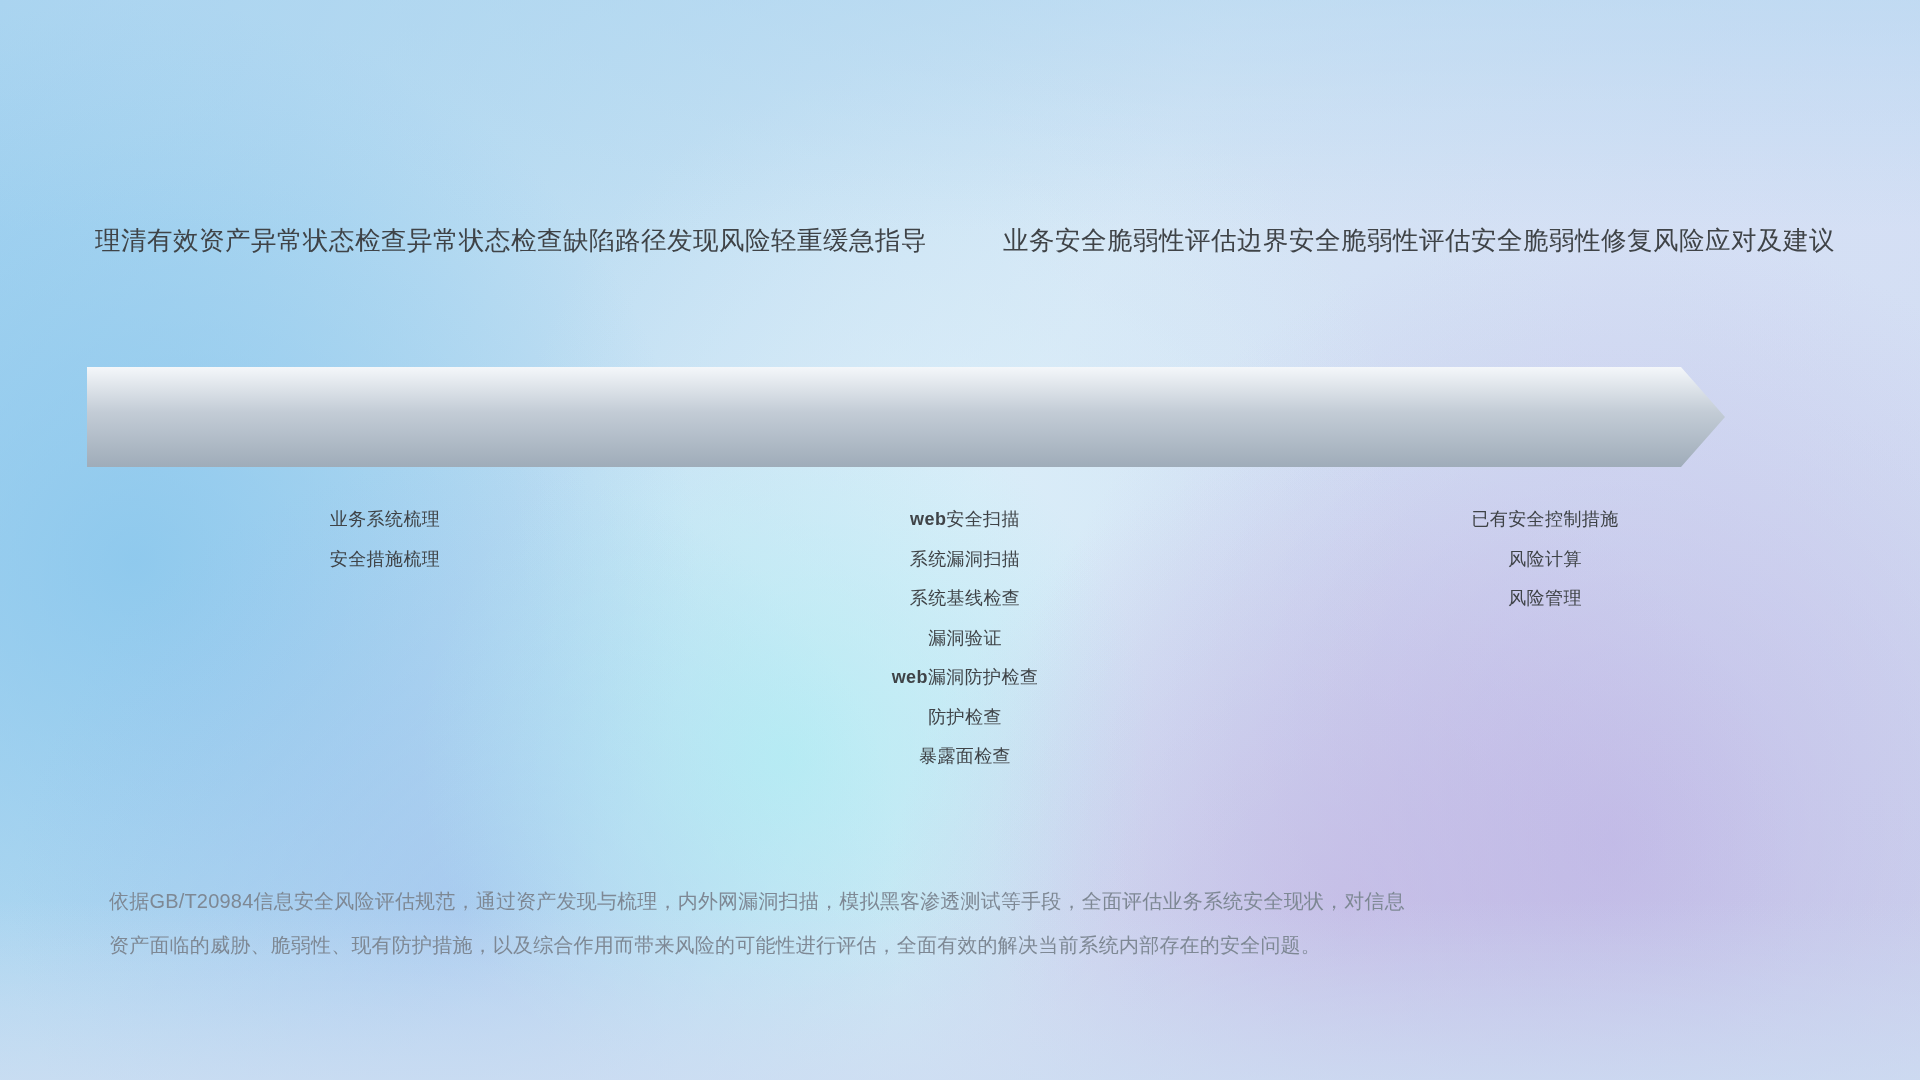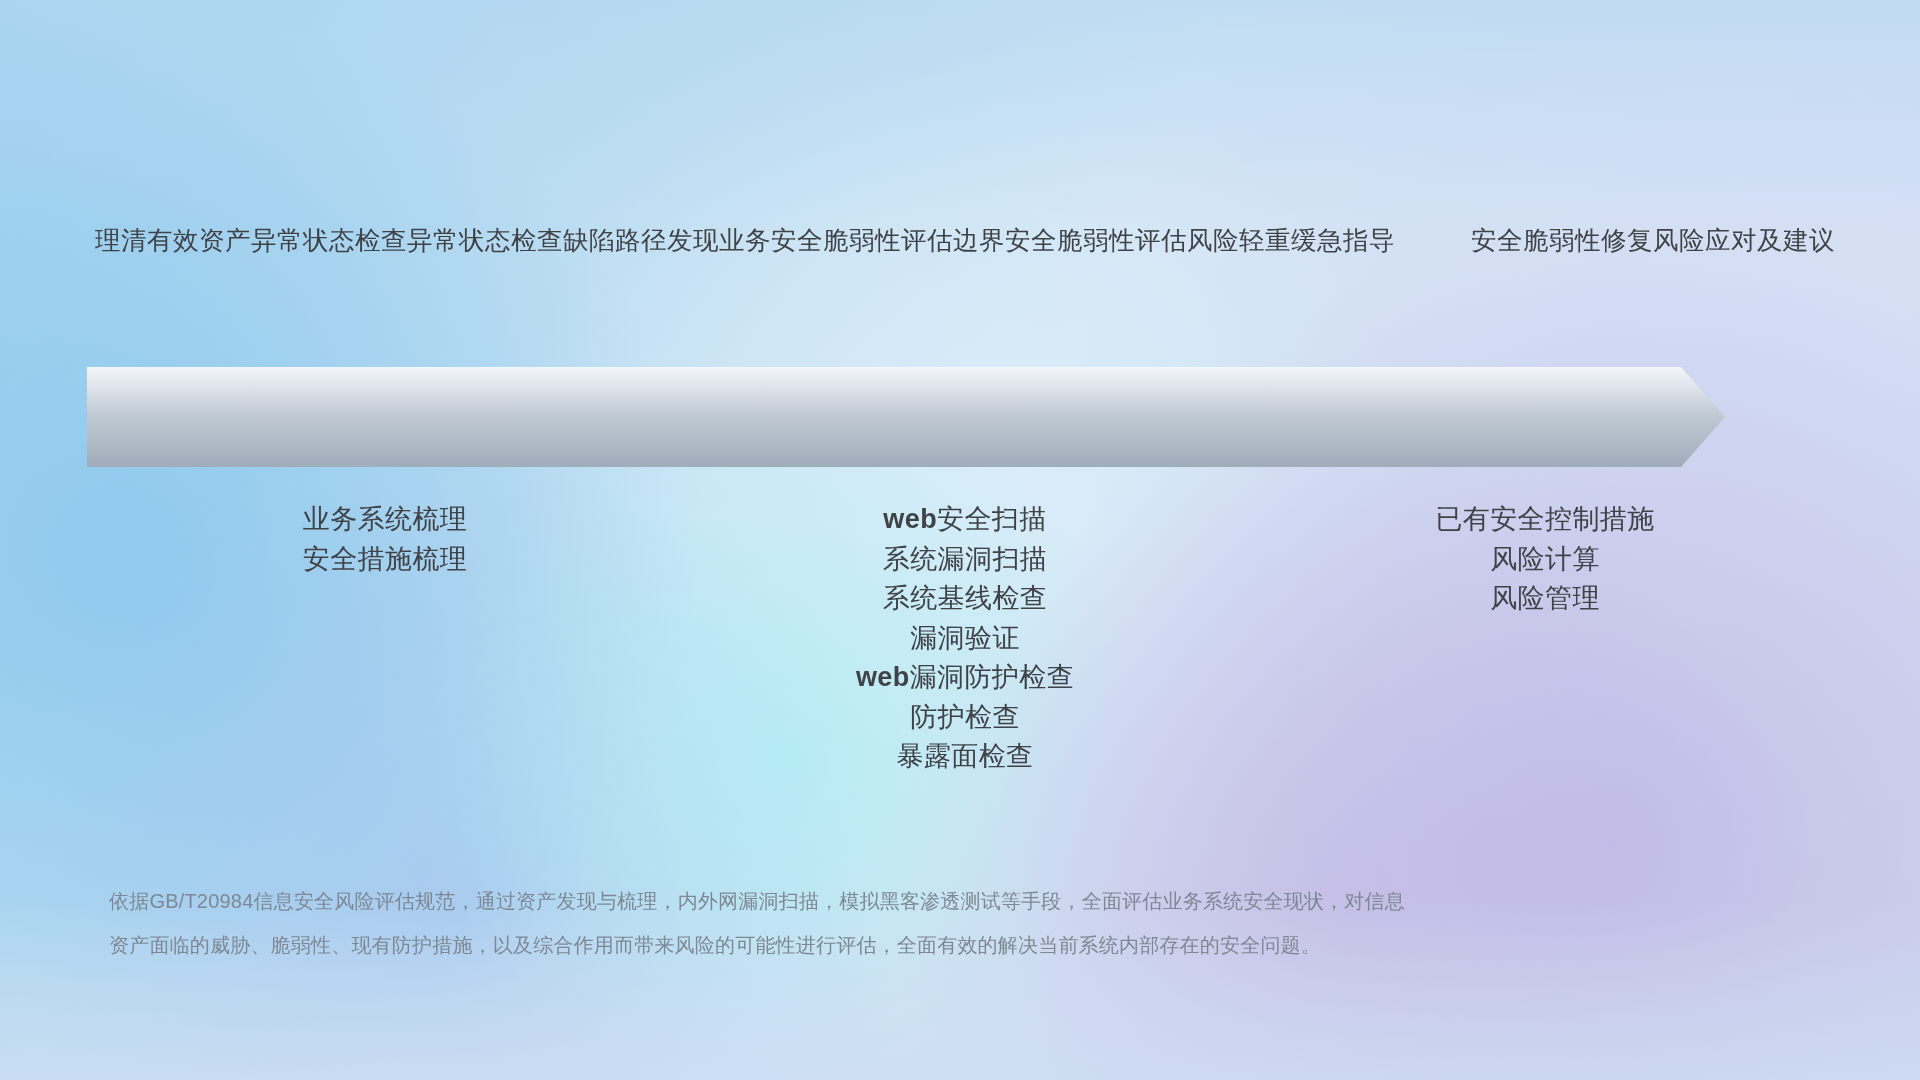--- a/index.html
+++ b/index.html
@@ -125,21 +125,21 @@
     width: 1740px;
     display: flex;
   }
   .bot-col {
     flex: 1;
     display: flex;
     flex-direction: column;
     align-items: center;
   }
   .bot-col .line {
-    font-size: 27px;
+    font-size: 18px;
     color: #3f4347;
     line-height: 39.5px;
     letter-spacing: .4px;
     white-space: nowrap;
   }
   .bot-col .line b { font-weight: bold; }
 
   
   #footer {
     position: absolute;
@@ -166,25 +166,25 @@
   <div class="top-row" id="top-row">
       <div class="top-col">
         <div class="line">理清有效资产</div>
         <div class="line">异常状态检查</div>
       </div>
       <div class="top-col">
         <div class="line">异常状态检查</div>
         <div class="line">缺陷路径发现</div>
       </div>
       <div class="top-col">
+        <div class="line">风险轻重缓急指导</div>
+      </div>
+      <div class="top-col">
         <div class="line">业务安全脆弱性评估</div>
         <div class="line">边界安全脆弱性评估</div>
-      </div>
-      <div class="top-col">
-        <div class="line">风险轻重缓急指导</div>
       </div>
       <div class="top-col">
         <div class="line">安全脆弱性修复</div>
         <div class="line">风险应对及建议</div>
       </div>
     </div>
 
   <div id="band">
       <div class="chev-edge" style="left: -3px; width: 346px; z-index: 10; clip-path: polygon(0px 0px, calc(100% - 44px) 0px, 100% 50%, calc(100% - 44px) 100%, 0px 100%);"></div>
       <div class="chev first" style="left: 0px; width: 340px; background: linear-gradient(rgb(110, 140, 201) 0%, rgb(88, 120, 189) 52%, rgb(79, 108, 178) 100%);">

